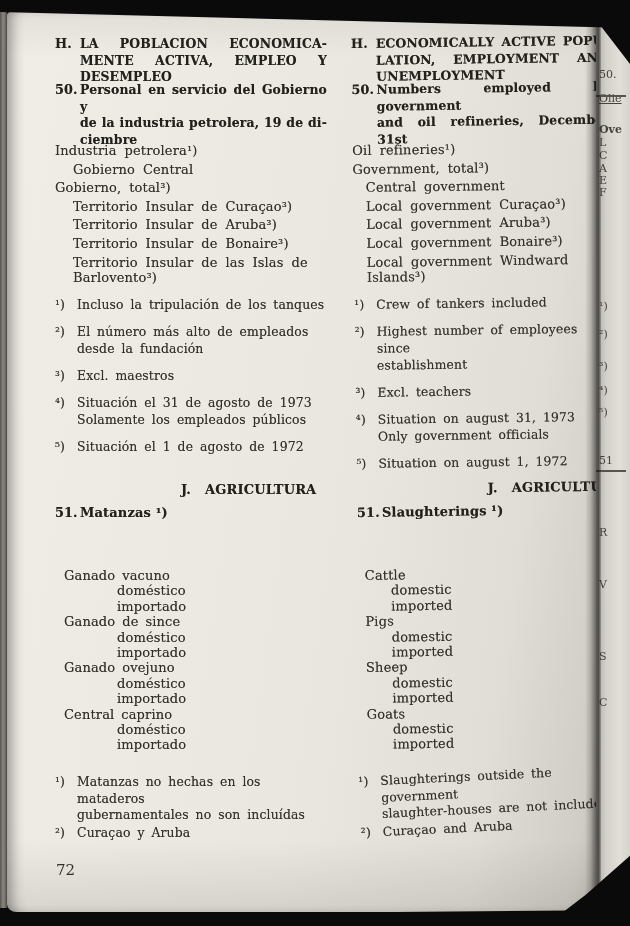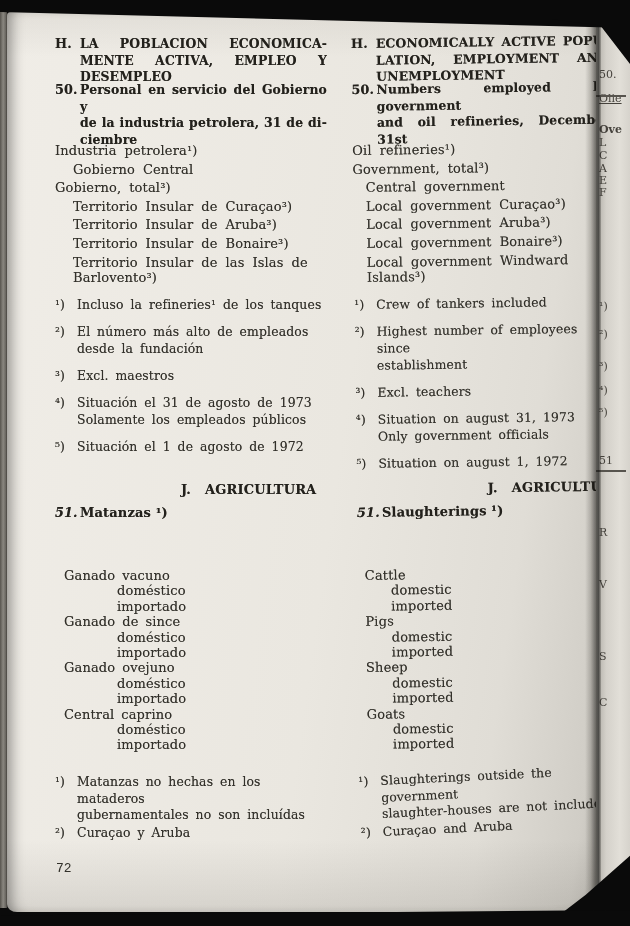--- a/index.html
+++ b/index.html
@@ -38,28 +38,28 @@
 
   .fn{display:flex;margin-bottom:10px;}
   .fn-m{flex:none;width:22px;font-size:12.4px;line-height:17px;}
   .fn-t{flex:1;font-size:12.4px;line-height:17px;white-space:pre-line;word-spacing:.22em;}
   .b-fns2 .fn{margin-bottom:1px;} .b-fns2 .fn-m,.b-fns2 .fn-t{line-height:16.5px;}
   .col-right .b-fns2{transform:rotate(-2deg);transform-origin:0 100%;}
 
   .ag-row{font-weight:bold;font-size:13px;color:var(--ink-bold,#23211c);}
   .col-left .b-ag{padding-left:126px;} .col-right .b-ag{padding-left:131px;}
   .ag-letter{margin-right:14px;}
-  .b-ag51 .head-num{display:inline-block;font-style:italic;}
+  .b-ag51 .head-num{display:inline-block;}
   .t51-title{font-weight:bold;font-size:13px;color:var(--ink-bold,#23211c);}
 
   .an{font-size:13px;line-height:15.4px;word-spacing:.2em;}
   .col-left .b-animals{padding-left:9px;} .col-right .b-animals{padding-left:7px;}
   .col-left .an.sub{padding-left:53px;} .col-right .an.sub{padding-left:26px;}
 
-  .pagenum{position:absolute;left:49px;top:849px;font-size:13px;color:var(--ink,#32302a);font-family:Liberation Mono, monospace;}
+  .pagenum{position:absolute;left:49px;top:849px;font-size:15px;color:var(--ink,#32302a);}
 
   
   .page-next{position:absolute;left:596px;top:16px;width:34px;height:894px;overflow:hidden;
     background:linear-gradient(90deg,#aeaba4 0%,#d4d1ca 30%,#e2dfd8 70%,#d6d3cc 100%);}
   .frag{position:absolute;left:3px;font-size:11px;color:#45423c;white-space:nowrap;}
   .edge-rule{position:absolute;left:0;width:30px;height:1.5px;background:#57544e;}
   .rule-1{top:79px;} .rule-2{top:454px;}
 
   
   .gutter-shadow{position:absolute;left:585px;top:12px;width:16px;height:900px;
@@ -85,39 +85,39 @@
     <div class="col col-left">
       <div class="blk b-sec head-row">
         <span class="head-num">H.</span>
         <span class="head-title">LA POBLACION ECONOMICA-
 MENTE ACTIVA, EMPLEO Y
 DESEMPLEO</span>
       </div>
       <div class="blk b-tbl head-row">
         <span class="head-num">50.</span>
         <span class="head-title">Personal en servicio del Gobierno y
-de la industria petrolera, 31 de di-
+de la industria petrolera, 19 de di-
 ciembre</span>
       </div>
       <div class="blk b-list">
 
       <div class="li">Industria petrolera¹)</div>
           <div class="li ind">Gobierno Central</div>
           <div class="li">Gobierno, total³)</div>
           <div class="li ind">Territorio Insular de Curaçao³)</div>
           <div class="li ind">Territorio Insular de Aruba³)</div>
           <div class="li ind">Territorio Insular de Bonaire³)</div>
           <div class="li ind">Territorio Insular de las Islas de
 Barlovento³)</div>
         </div>
       <div class="blk b-fns">
 
       <div class="fn">
           <span class="fn-m">¹)</span>
-          <span class="fn-t">Incluso la refineries¹ de los tanques</span>
+          <span class="fn-t">Incluso la tripulación de los tanques</span>
         </div>
           <div class="fn">
           <span class="fn-m">²)</span>
           <span class="fn-t">El número más alto de empleados
 desde la fundación</span>
         </div>
           <div class="fn">
           <span class="fn-m">³)</span>
           <span class="fn-t">Excl. maestros</span>
         </div>

